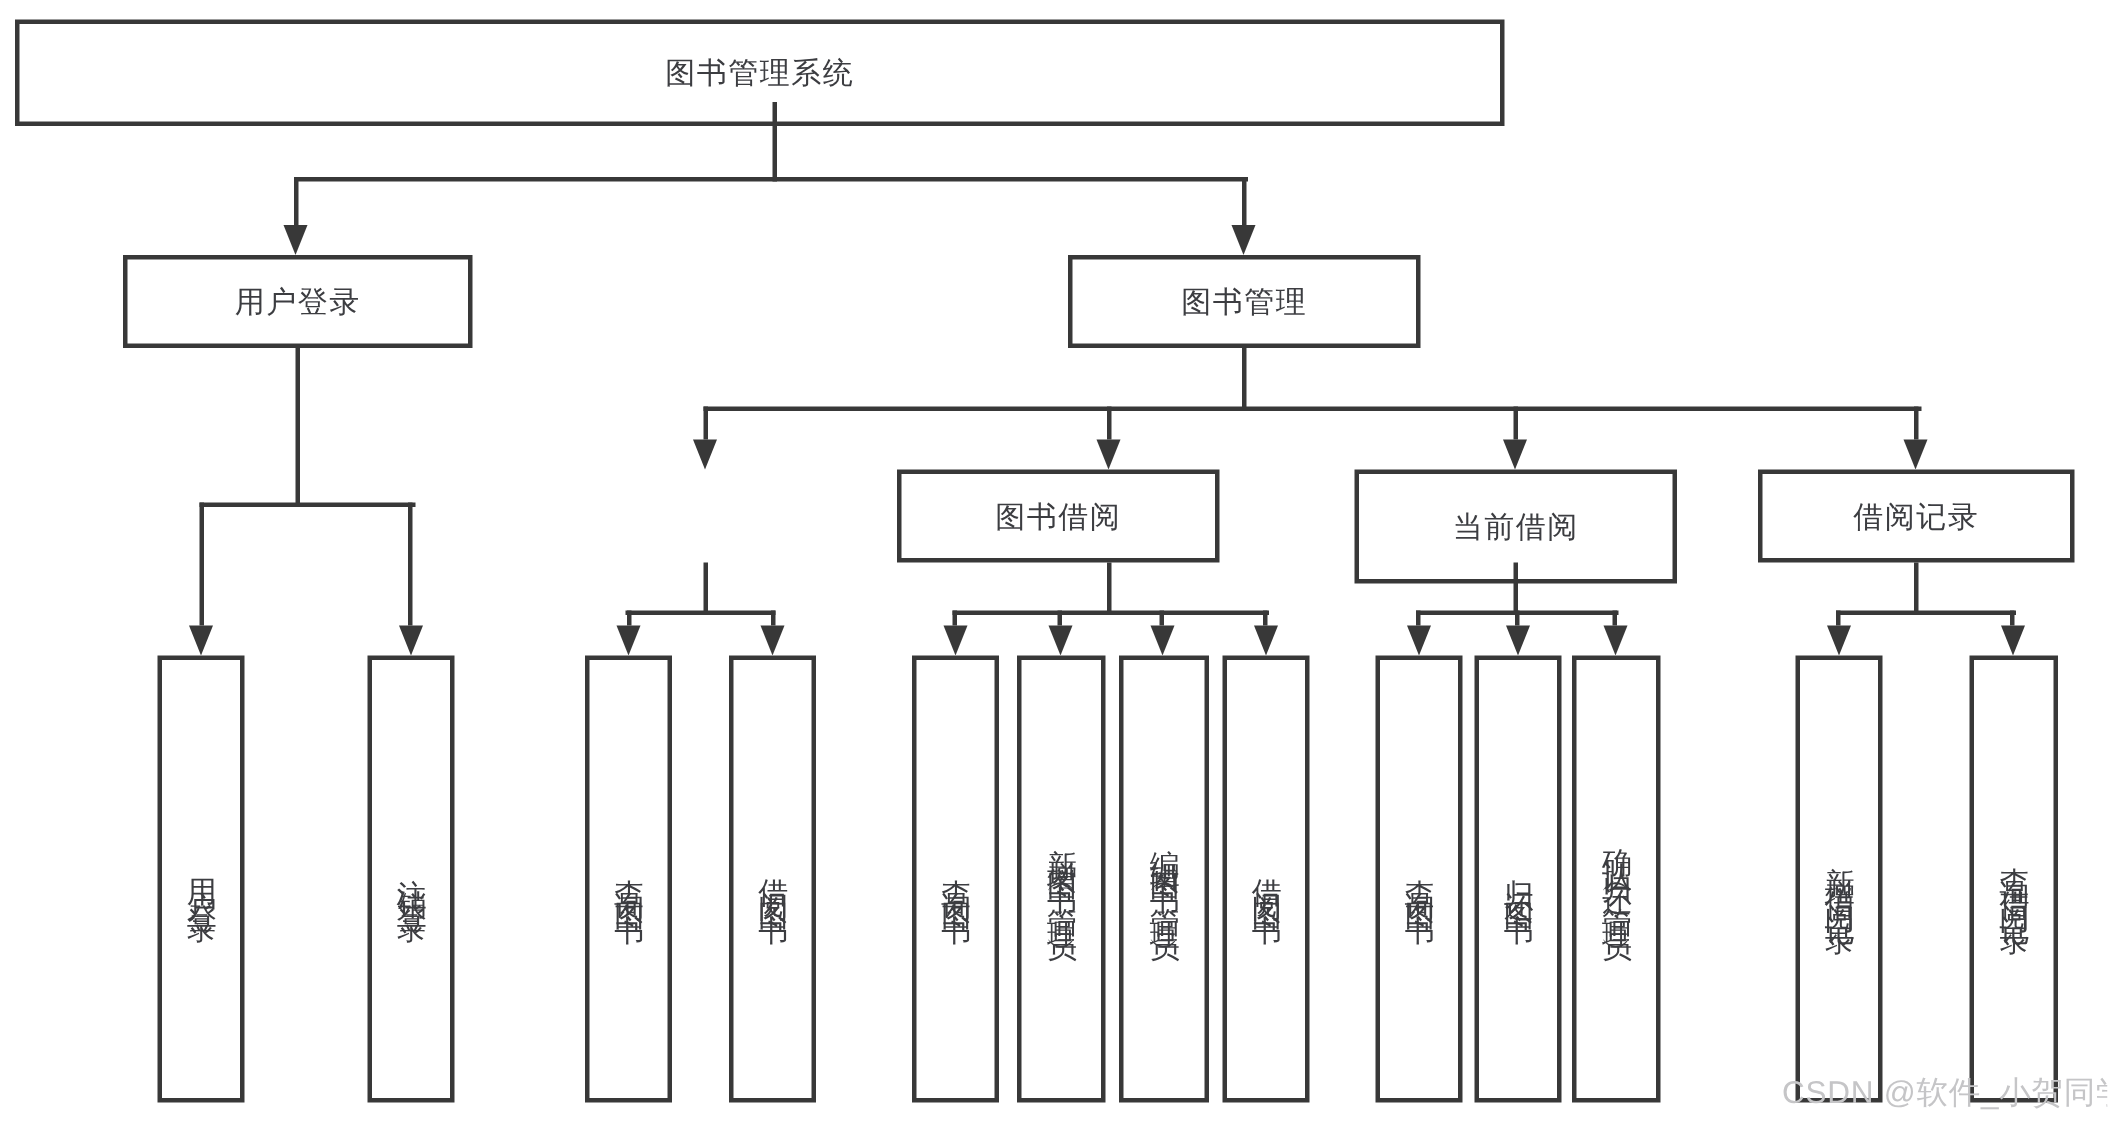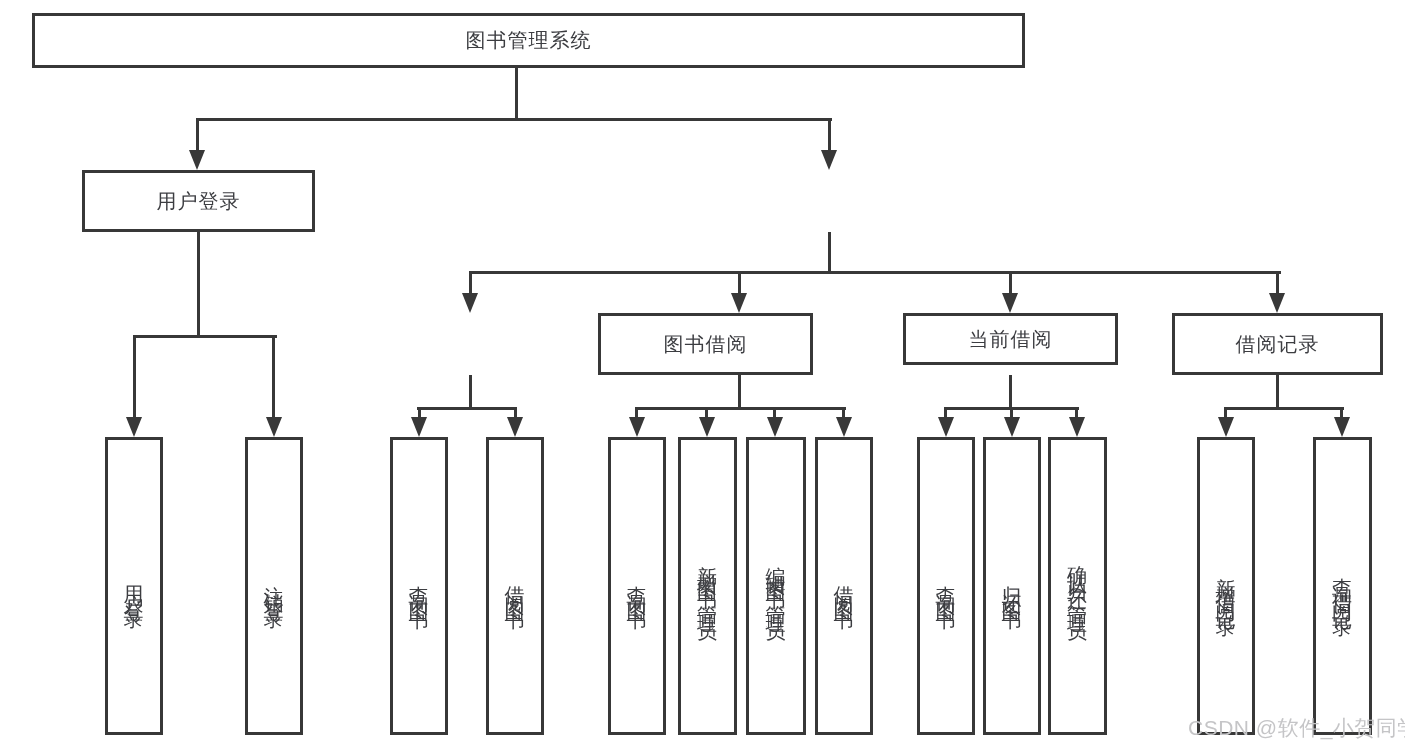--- a/index.html
+++ b/index.html
@@ -27,33 +27,36 @@
   .watermark{
     position:absolute;left:1188px;top:714px;z-index:5;
     font-size:21px;color:#c5c5c7;letter-spacing:0.5px;white-space:nowrap;
   }
 </style>
 </head>
 <body>
 
 <div class="canvas">
 
-  <div class="node" style="left:32px;top:13px;width:993px;height:55px">
+  <div class="node" style="left:10px;top:13px;width:993px;height:71px">
     <span>图书管理系统</span>
   </div>
 
   <div class="vline" style="left:515px;top:68px;height:53px"></div>
   <div class="hline" style="left:196px;top:118px;width:636px"></div>
   <div class="vline" style="left:196px;top:118px;height:34px"></div>
   <div class="arrow" style="left:189px;top:150px"></div>
   <div class="vline" style="left:828px;top:118px;height:34px"></div>
   <div class="arrow" style="left:821px;top:150px"></div>
 
   <div class="node" style="left:82px;top:170px;width:233px;height:62px">
     <span>用户登录</span>
+  </div>
+  <div class="node" style="left:712px;top:170px;width:235px;height:62px">
+    <span>图书管理</span>
   </div>
 
   <div class="vline" style="left:197px;top:232px;height:106px"></div>
   <div class="hline" style="left:133px;top:335px;width:144px"></div>
   <div class="vline" style="left:133px;top:335px;height:82px"></div>
   <div class="arrow" style="left:126px;top:417px"></div>
   <div class="vline" style="left:272px;top:335px;height:82px"></div>
   <div class="arrow" style="left:266px;top:417px"></div>
 
   <div class="vline" style="left:828px;top:232px;height:42px"></div>
@@ -63,21 +66,21 @@
   <div class="vline" style="left:738px;top:271px;height:22px"></div>
   <div class="arrow" style="left:731px;top:293px"></div>
   <div class="vline" style="left:1009px;top:271px;height:22px"></div>
   <div class="arrow" style="left:1002px;top:293px"></div>
   <div class="vline" style="left:1276px;top:271px;height:22px"></div>
   <div class="arrow" style="left:1269px;top:293px"></div>
 
   <div class="node" style="left:598px;top:313px;width:215px;height:62px">
     <span>图书借阅</span>
   </div>
-  <div class="node" style="left:903px;top:313px;width:215px;height:52px">
+  <div class="node" style="left:903px;top:313px;width:215px;height:76px">
     <span>当前借阅</span>
   </div>
   <div class="node" style="left:1172px;top:313px;width:211px;height:62px">
     <span>借阅记录</span>
   </div>
 
   <div class="vline" style="left:469px;top:375px;height:35px"></div>
   <div class="hline" style="left:417px;top:407px;width:100px"></div>
   <div class="vline" style="left:418px;top:407px;height:10px"></div>
   <div class="arrow" style="left:411px;top:417px"></div>

